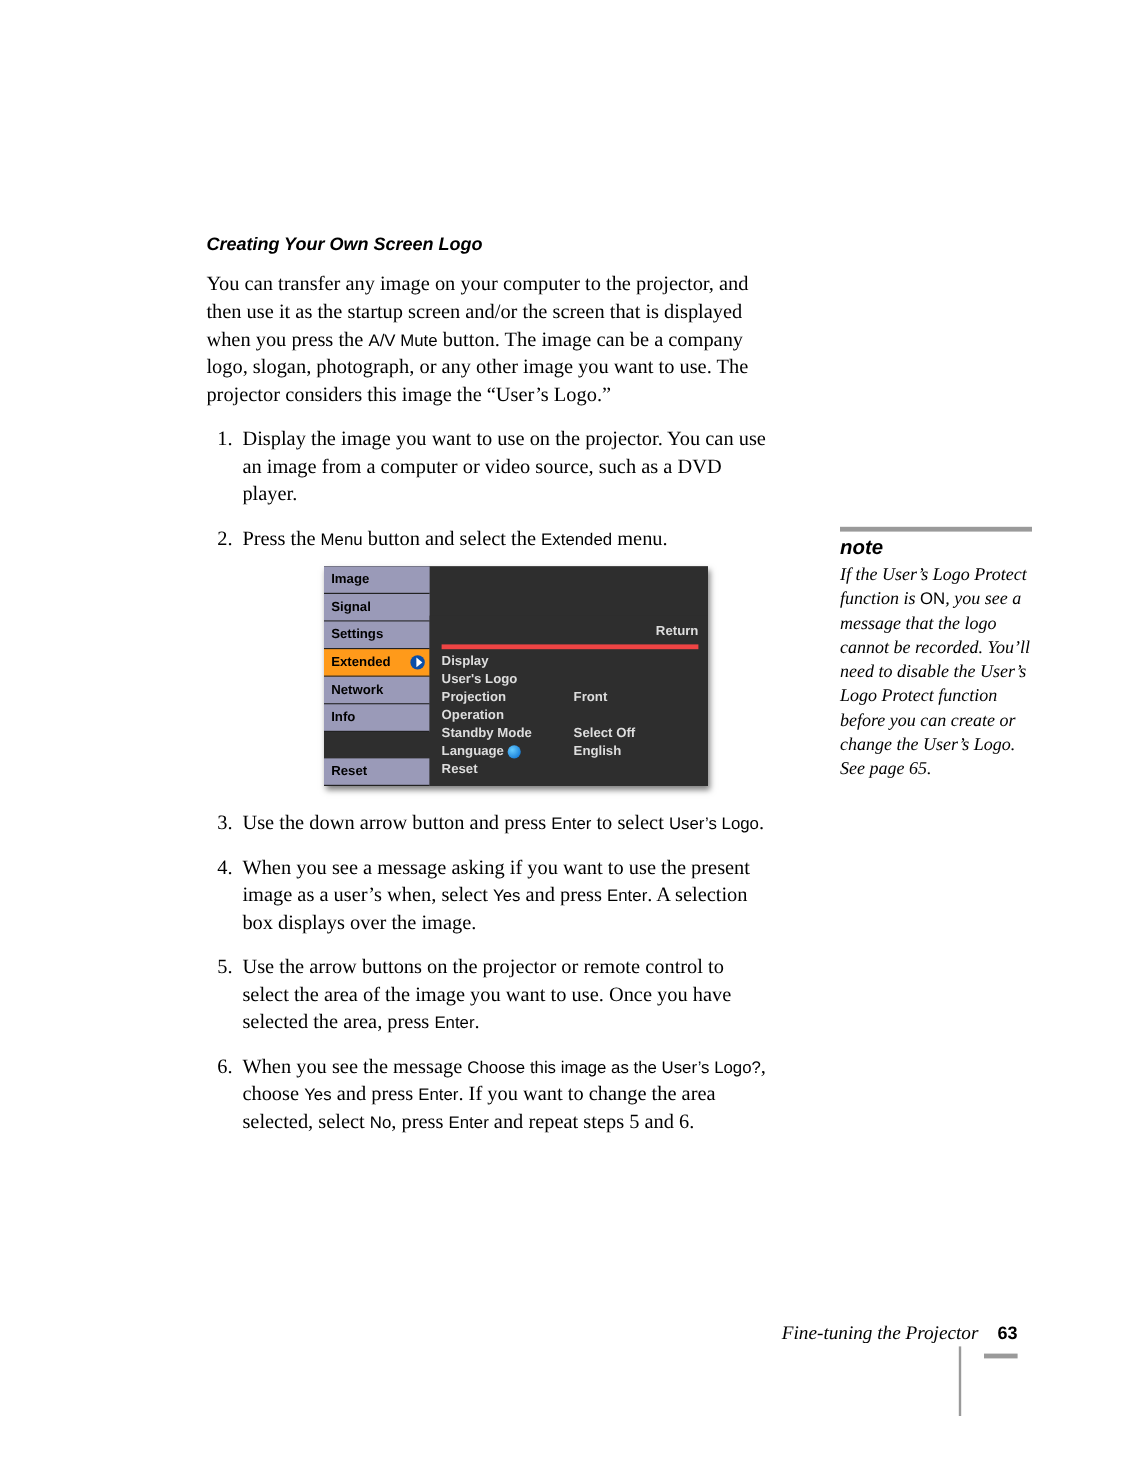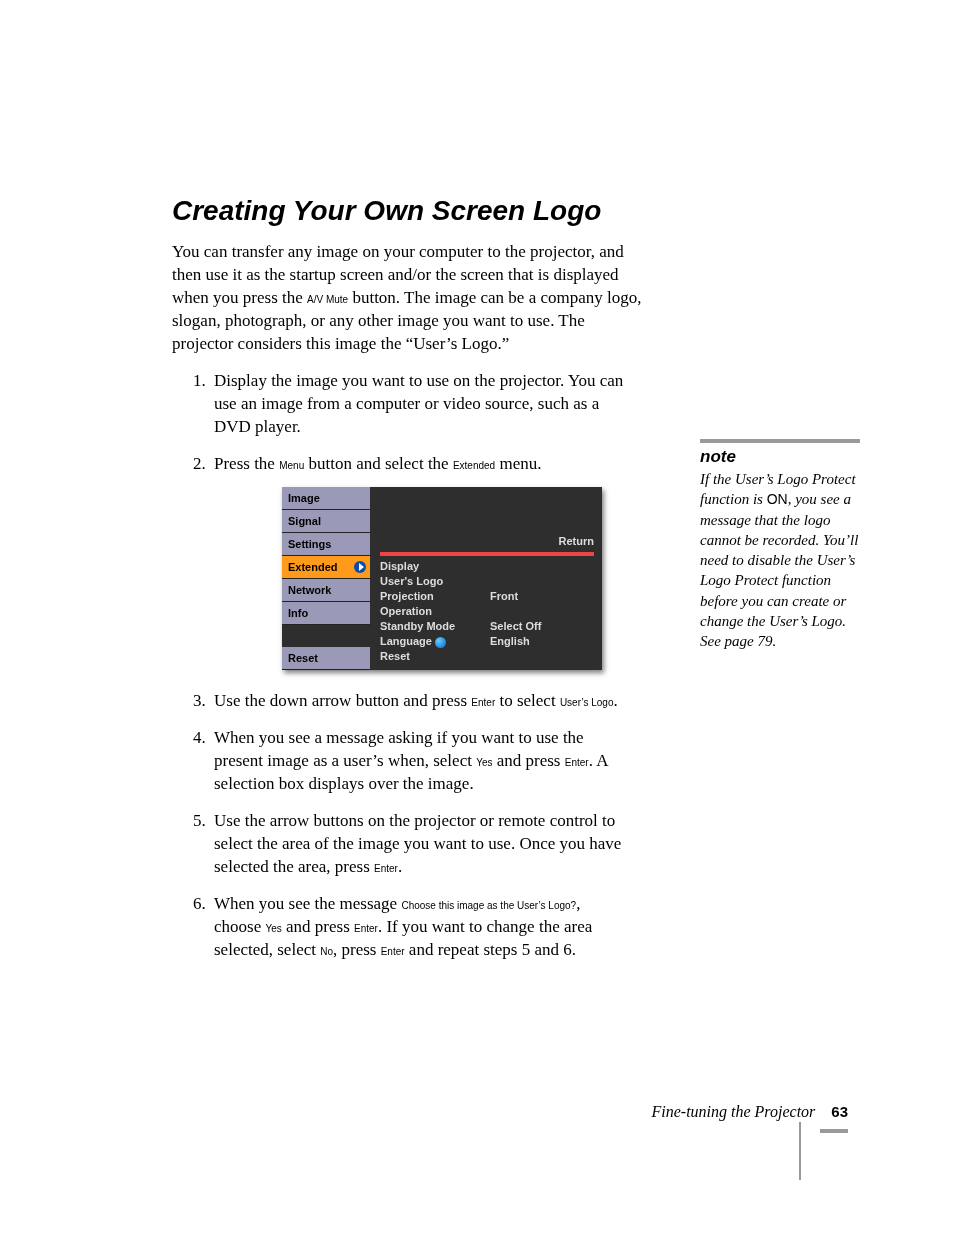--- a/index.html
+++ b/index.html
@@ -24,42 +24,42 @@
   .side-col {
     position: absolute;
     left: 700px;
     top: 439px;
     width: 160px;
   }
   h2.section-title {
     font-family: "Helvetica Neue", Arial, sans-serif;
     font-weight: bold;
     font-style: italic;
-    font-size: 28px;
+    font-size: 15px;
     margin: 0 0 14px 0;
     color: #000;
   }
   p.body {
     font-size: 17px;
     line-height: 1.35;
     margin: 0 0 14px 0;
   }
   ol.steps {
     font-size: 17px;
     line-height: 1.35;
     padding-left: 26px;
-    margin: 12px;
+    margin: 0;
   }
   ol.steps > li {
     margin-bottom: 14px;
     padding-left: 4px;
   }
   .sans {
     font-family: "Helvetica Neue", Arial, sans-serif;
-    font-size: 10px;
+    font-size: 14px;
   }
   
   .note-rule {
     height: 4px;
     background: #9a9a9a;
     margin-bottom: 4px;
   }
   .note-heading {
     font-family: "Helvetica Neue", Arial, sans-serif;
     font-weight: bold;
@@ -301,21 +301,21 @@
       <li>
         <span>When you see the message </span><span class="sans">Choose this image as the User’s Logo?</span><span>, choose </span><span class="sans">Yes</span><span> and press </span><span class="sans">Enter</span><span>. If you want to change the area selected, select </span><span class="sans">No</span><span>, press </span><span class="sans">Enter</span><span> and repeat steps 5 and 6.</span>
       </li>
     </ol>
   </div>
 
   <div class="side-col">
     <div class="note-rule"></div>
     <p class="note-heading">note</p>
     <p class="note-body">
-      <span>If the User’s Logo Protect function is </span><span class="sans">ON</span><span>, you see a message that the logo cannot be recorded. You’ll need to disable the User’s Logo Protect function before you can create or change the User’s Logo. See page 79.</span>
+      <span>If the User’s Logo Protect function is </span><span class="sans">ON</span><span>, you see a message that the logo cannot be recorded. You’ll need to disable the User’s Logo Protect function before you can create or change the User’s Logo. See page 65.</span>
     </p>
   </div>
 
   <div class="footer">
     <span class="footer-text">Fine-tuning the Projector</span>
     <span class="footer-page">63</span>
     <span class="footer-rule"></span>
   </div>
   <div class="footer-vrule"></div>
 

